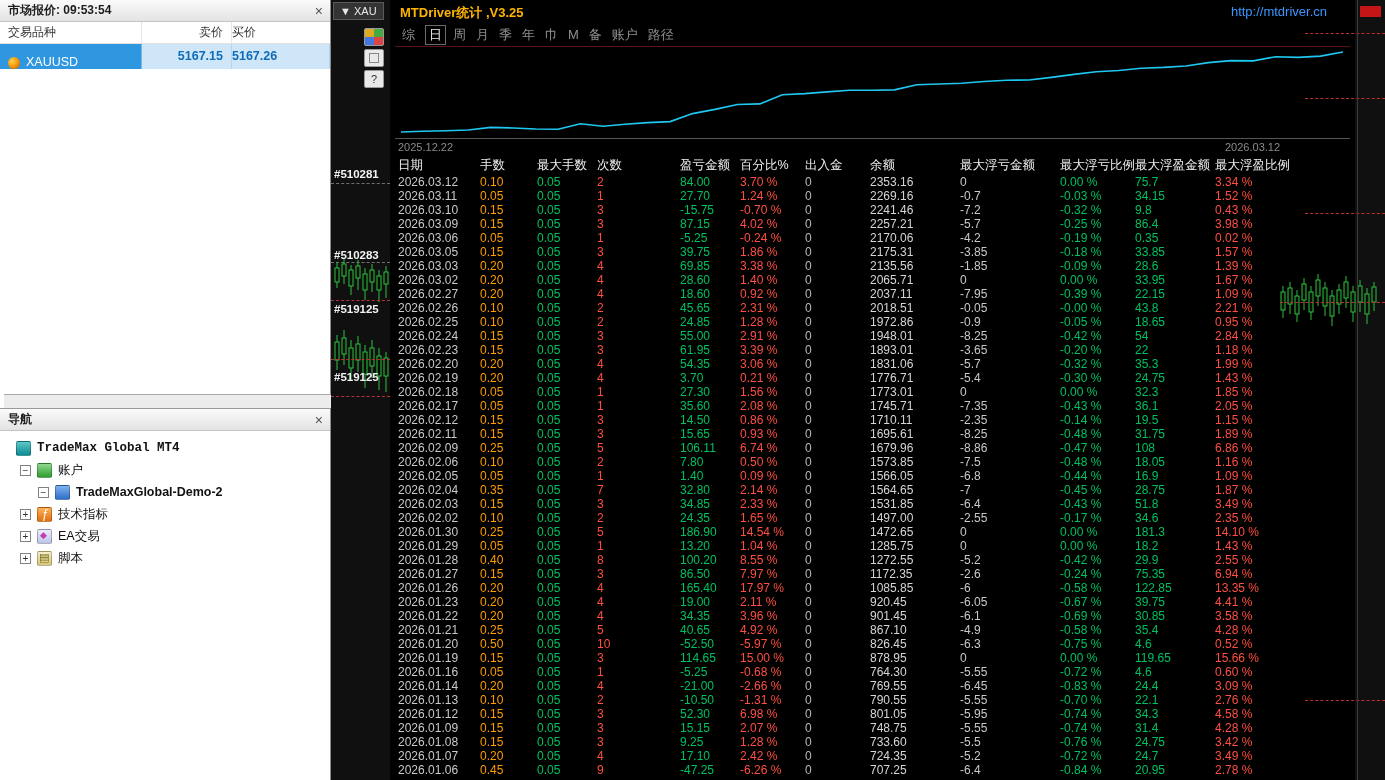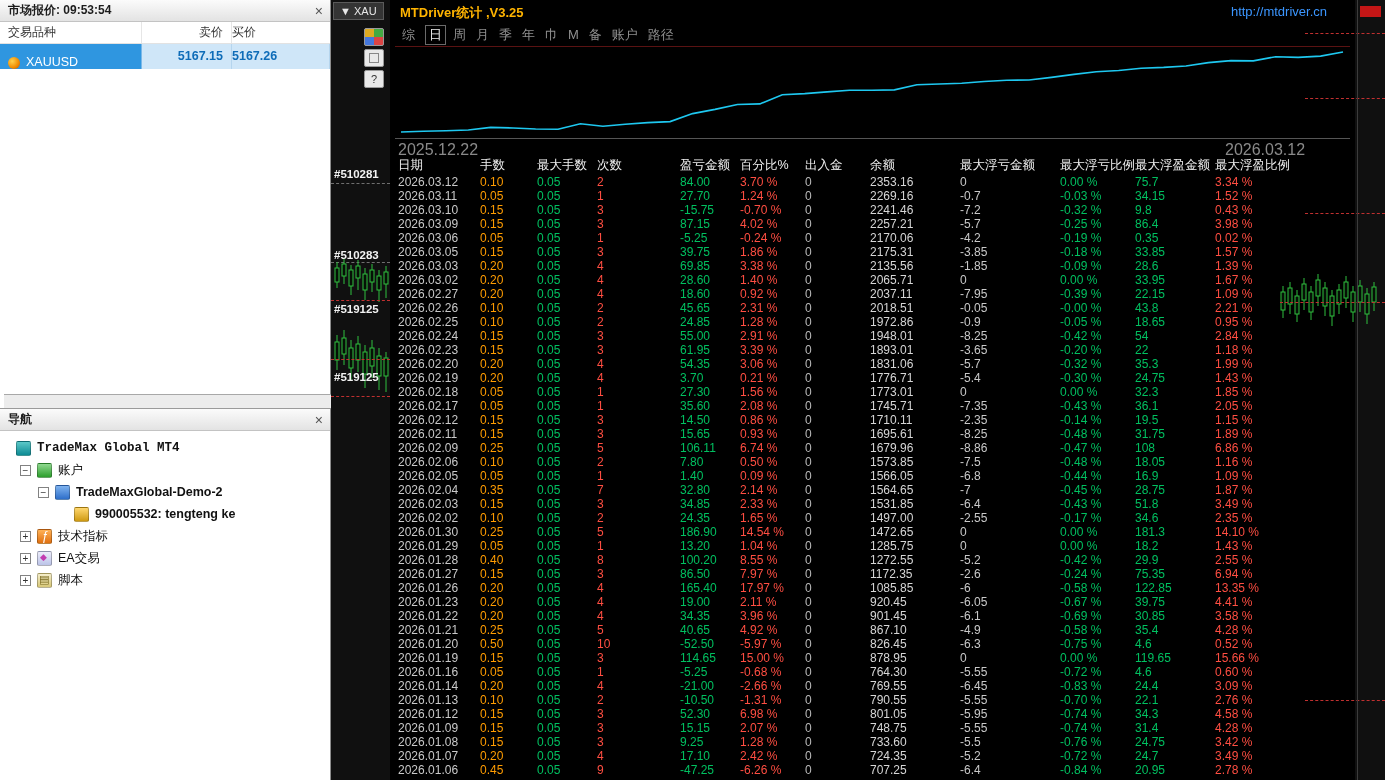--- a/index.html
+++ b/index.html
@@ -70,21 +70,21 @@
 
   
   #mtd{position:absolute;left:390px;top:0;width:965px;height:780px;background:#000;z-index:3}
   #mtd-title{position:absolute;left:10px;top:4px;color:#ffb400;font-size:13px;font-weight:bold;white-space:nowrap}
   #mtd-url{position:absolute;right:28px;top:4px;color:#3b96ff;font-size:13px;white-space:nowrap}
   #mtd-menu{position:absolute;left:12px;top:25px;font-size:13px;color:#8f8f8f;white-space:nowrap}
   .mitem{margin-right:10px;display:inline-block}
   .mitem.active{color:#f0f0f0;border:1px solid #6a6a6a;padding:0 3px;margin-right:7px}
   .mitem.path{}
   #eqchart{position:absolute;left:5px;top:46px;width:955px;height:93px;border-top:1px solid #5a1212;border-bottom:1px solid #555}
-  .eqdate{position:absolute;top:141px;font-size:16px;color:#8a8a8a}
+  .eqdate{position:absolute;top:141px;font-size:11px;color:#8a8a8a}
   #eqd1{left:8px}
   #eqd2{left:835px}
   .mtd-grid{display:grid;grid-template-columns:82px 57px 60px 83px 60px 65px 65px 90px 100px 75px 80px 1fr}
   #mtd-thead{position:absolute;left:0;top:157px;width:965px;font-size:12.5px}
   #mtd-tbody{position:absolute;left:0;top:175px;width:965px}
   .mtd-row{height:14px;font-size:12px;line-height:14px}
   .cell{padding-left:8px;white-space:nowrap;overflow:visible}
   .h{color:#f0f0f0}
   .c0{color:#c9c9c9}.c1{color:#ff9c00}.c2{color:#00c060}.c3{color:#ff4e42}
   .c4{color:#00c060}.c5{color:#ff4e42}.c6{color:#b9b9b9}.c7{color:#d6d6d6}
@@ -131,24 +131,20 @@
         </div>
         <div class="tree-row" style="padding-left: 20px;">
           <span class="toggle">−</span>
           <span class="tico ico-accounts"></span>
           <span class="tlabel">账户</span>
         </div>
         <div class="tree-row" style="padding-left: 38px;">
           <span class="toggle">−</span>
           <span class="tico ico-server"></span>
           <span class="tlabel b">TradeMaxGlobal-Demo-2</span>
-        </div>
-        <div class="tree-row" style="padding-left: 74px;">
-          <span class="tico ico-login"></span>
-          <span class="tlabel b">990005532: tengteng ke</span>
         </div>
         <div class="tree-row" style="padding-left: 20px;">
           <span class="toggle">+</span>
           <span class="tico ico-indicators"></span>
           <span class="tlabel">技术指标</span>
         </div>
         <div class="tree-row" style="padding-left: 20px;">
           <span class="toggle">+</span>
           <span class="tico ico-experts"></span>
           <span class="tlabel">EA交易</span>

